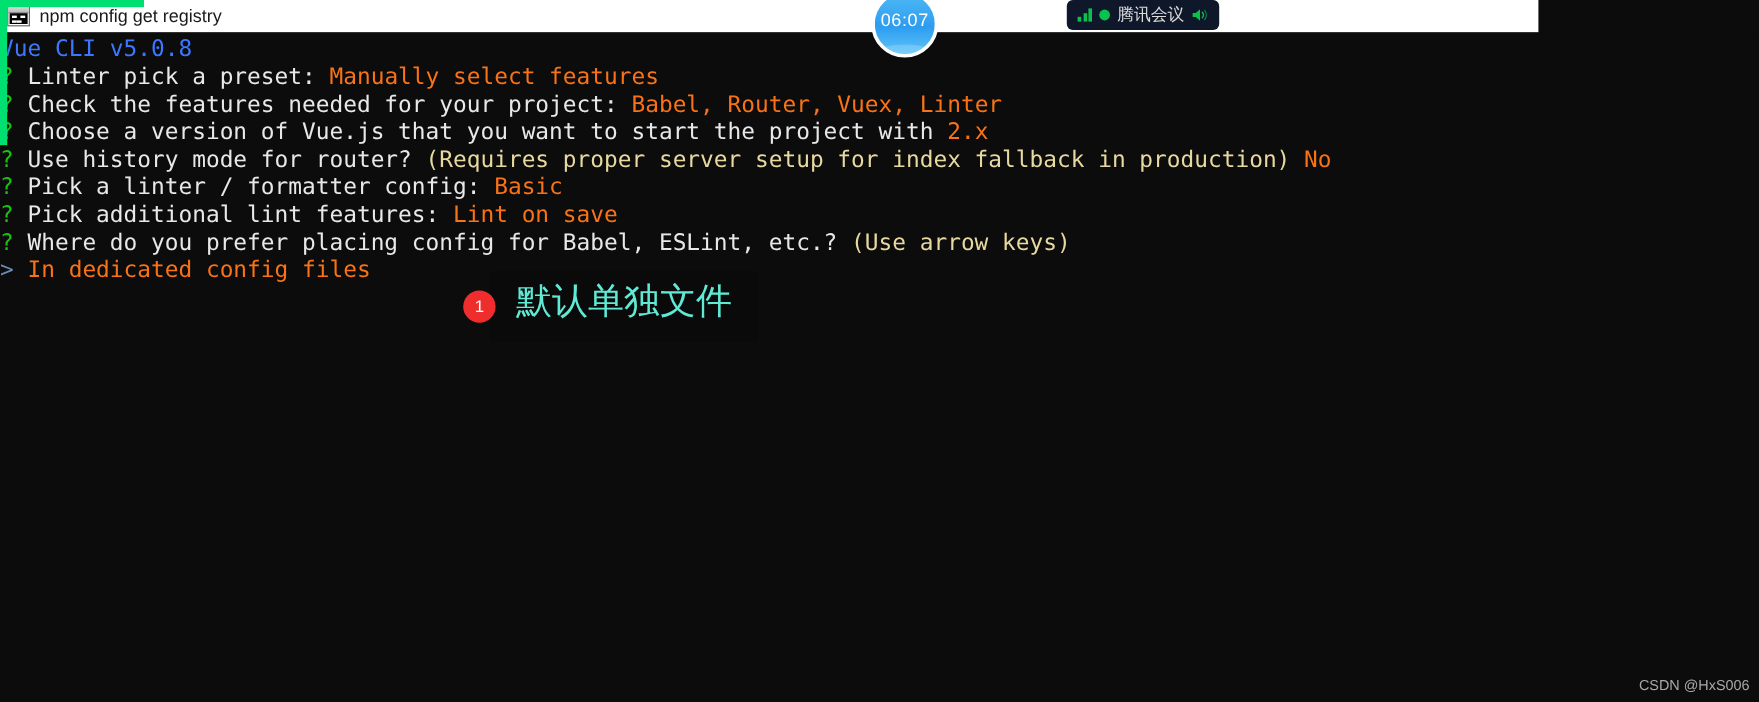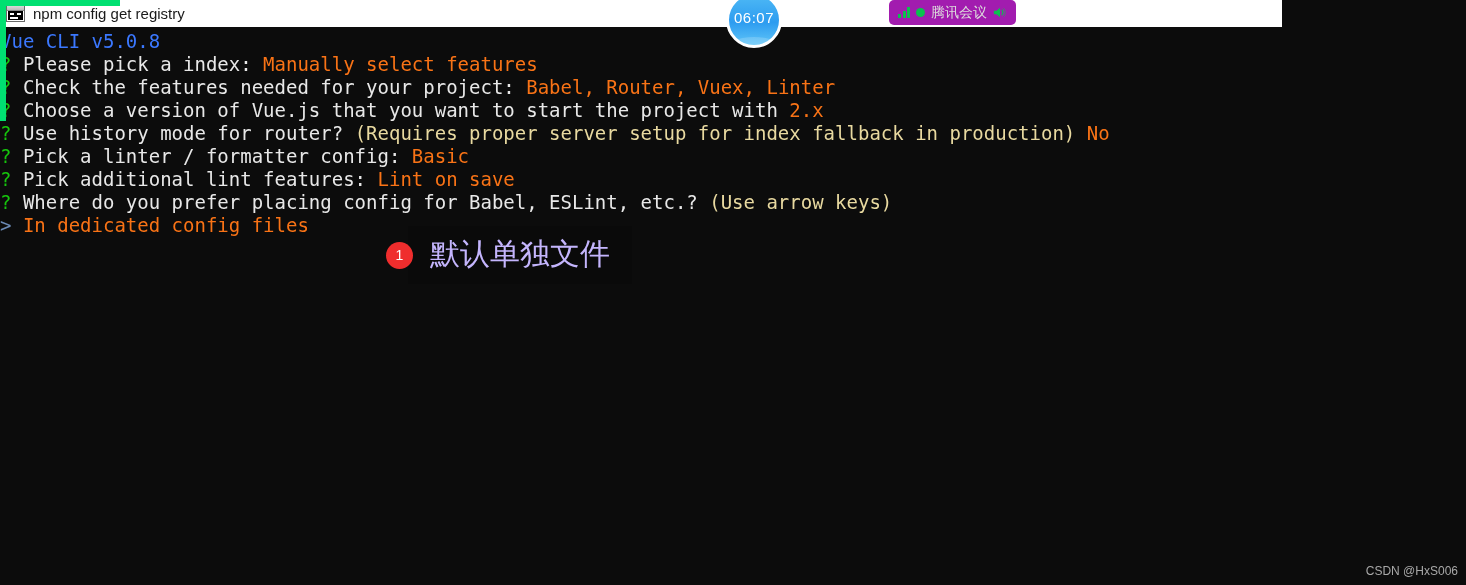--- a/index.html
+++ b/index.html
@@ -155,21 +155,21 @@
   }
 
   
   #meeting-pill {
     position: absolute;
     left: 889px;
     top: 0px;
     height: 25px;
     padding: 0 9px;
     border-radius: 5px;
-    background: #a21caf;
+    background: #0f172a;
     display: flex;
     align-items: center;
     gap: 6px;
     z-index: 20;
   }
   #signal-icon {
     display: flex;
     align-items: flex-end;
     gap: 1.5px;
     height: 11px;
@@ -215,23 +215,23 @@
     font-size: 14px;
     display: flex;
     align-items: center;
     justify-content: center;
     z-index: 2;
     flex: 0 0 auto;
   }
   #anno-box {
     margin-left: -5px;
     background: #0a0a0a;
-    color: #c4b5fd;
+    color: #5eead4;
     padding: 9px 22px 11px 22px;
-    font-family: Liberation Serif, serif;
+    font-family: Liberation Mono, monospace;
     font-size: 30px;
     line-height: 38px;
     white-space: nowrap;
     position: relative;
     z-index: 1;
   }
   #anno-box::before {
     content: "";
     position: absolute;
     left: -9px;
@@ -263,21 +263,21 @@
       <div class="bar"></div>
       <div class="screen"></div>
     </div>
     <div id="titlebar-text">npm config get registry</div>
   </div>
   <div id="green-accent"></div>
   <div id="green-edge"></div>
 
   <div id="terminal">
       <div class="tline"><span class="c-blue">Vue CLI v5.0.8</span></div>
-      <div class="tline"><span class="c-green">? </span><span class="c-white">Please pick a index: </span><span class="c-cyan">Manually select features</span></div>
+      <div class="tline"><span class="c-green">? </span><span class="c-white">Linter pick a preset: </span><span class="c-cyan">Manually select features</span></div>
       <div class="tline"><span class="c-green">? </span><span class="c-white">Check the features needed for your project: </span><span class="c-cyan">Babel, Router, Vuex, Linter</span></div>
       <div class="tline"><span class="c-green">? </span><span class="c-white">Choose a version of Vue.js that you want to start the project with </span><span class="c-cyan">2.x</span></div>
       <div class="tline"><span class="c-green">? </span><span class="c-white">Use history mode for router? </span><span class="c-yellow">(Requires proper server setup for index fallback in production) </span><span class="c-cyan">No</span></div>
       <div class="tline"><span class="c-green">? </span><span class="c-white">Pick a linter / formatter config: </span><span class="c-cyan">Basic</span></div>
       <div class="tline"><span class="c-green">? </span><span class="c-white">Pick additional lint features: </span><span class="c-cyan">Lint on save</span></div>
       <div class="tline"><span class="c-green">? </span><span class="c-white">Where do you prefer placing config for Babel, ESLint, etc.? </span><span class="c-yellow">(Use arrow keys)</span></div>
       <div class="tline"><span class="c-chev">&gt; </span><span class="c-cyan">In dedicated config files</span></div>
     </div>
 
   <div id="timer-badge">

